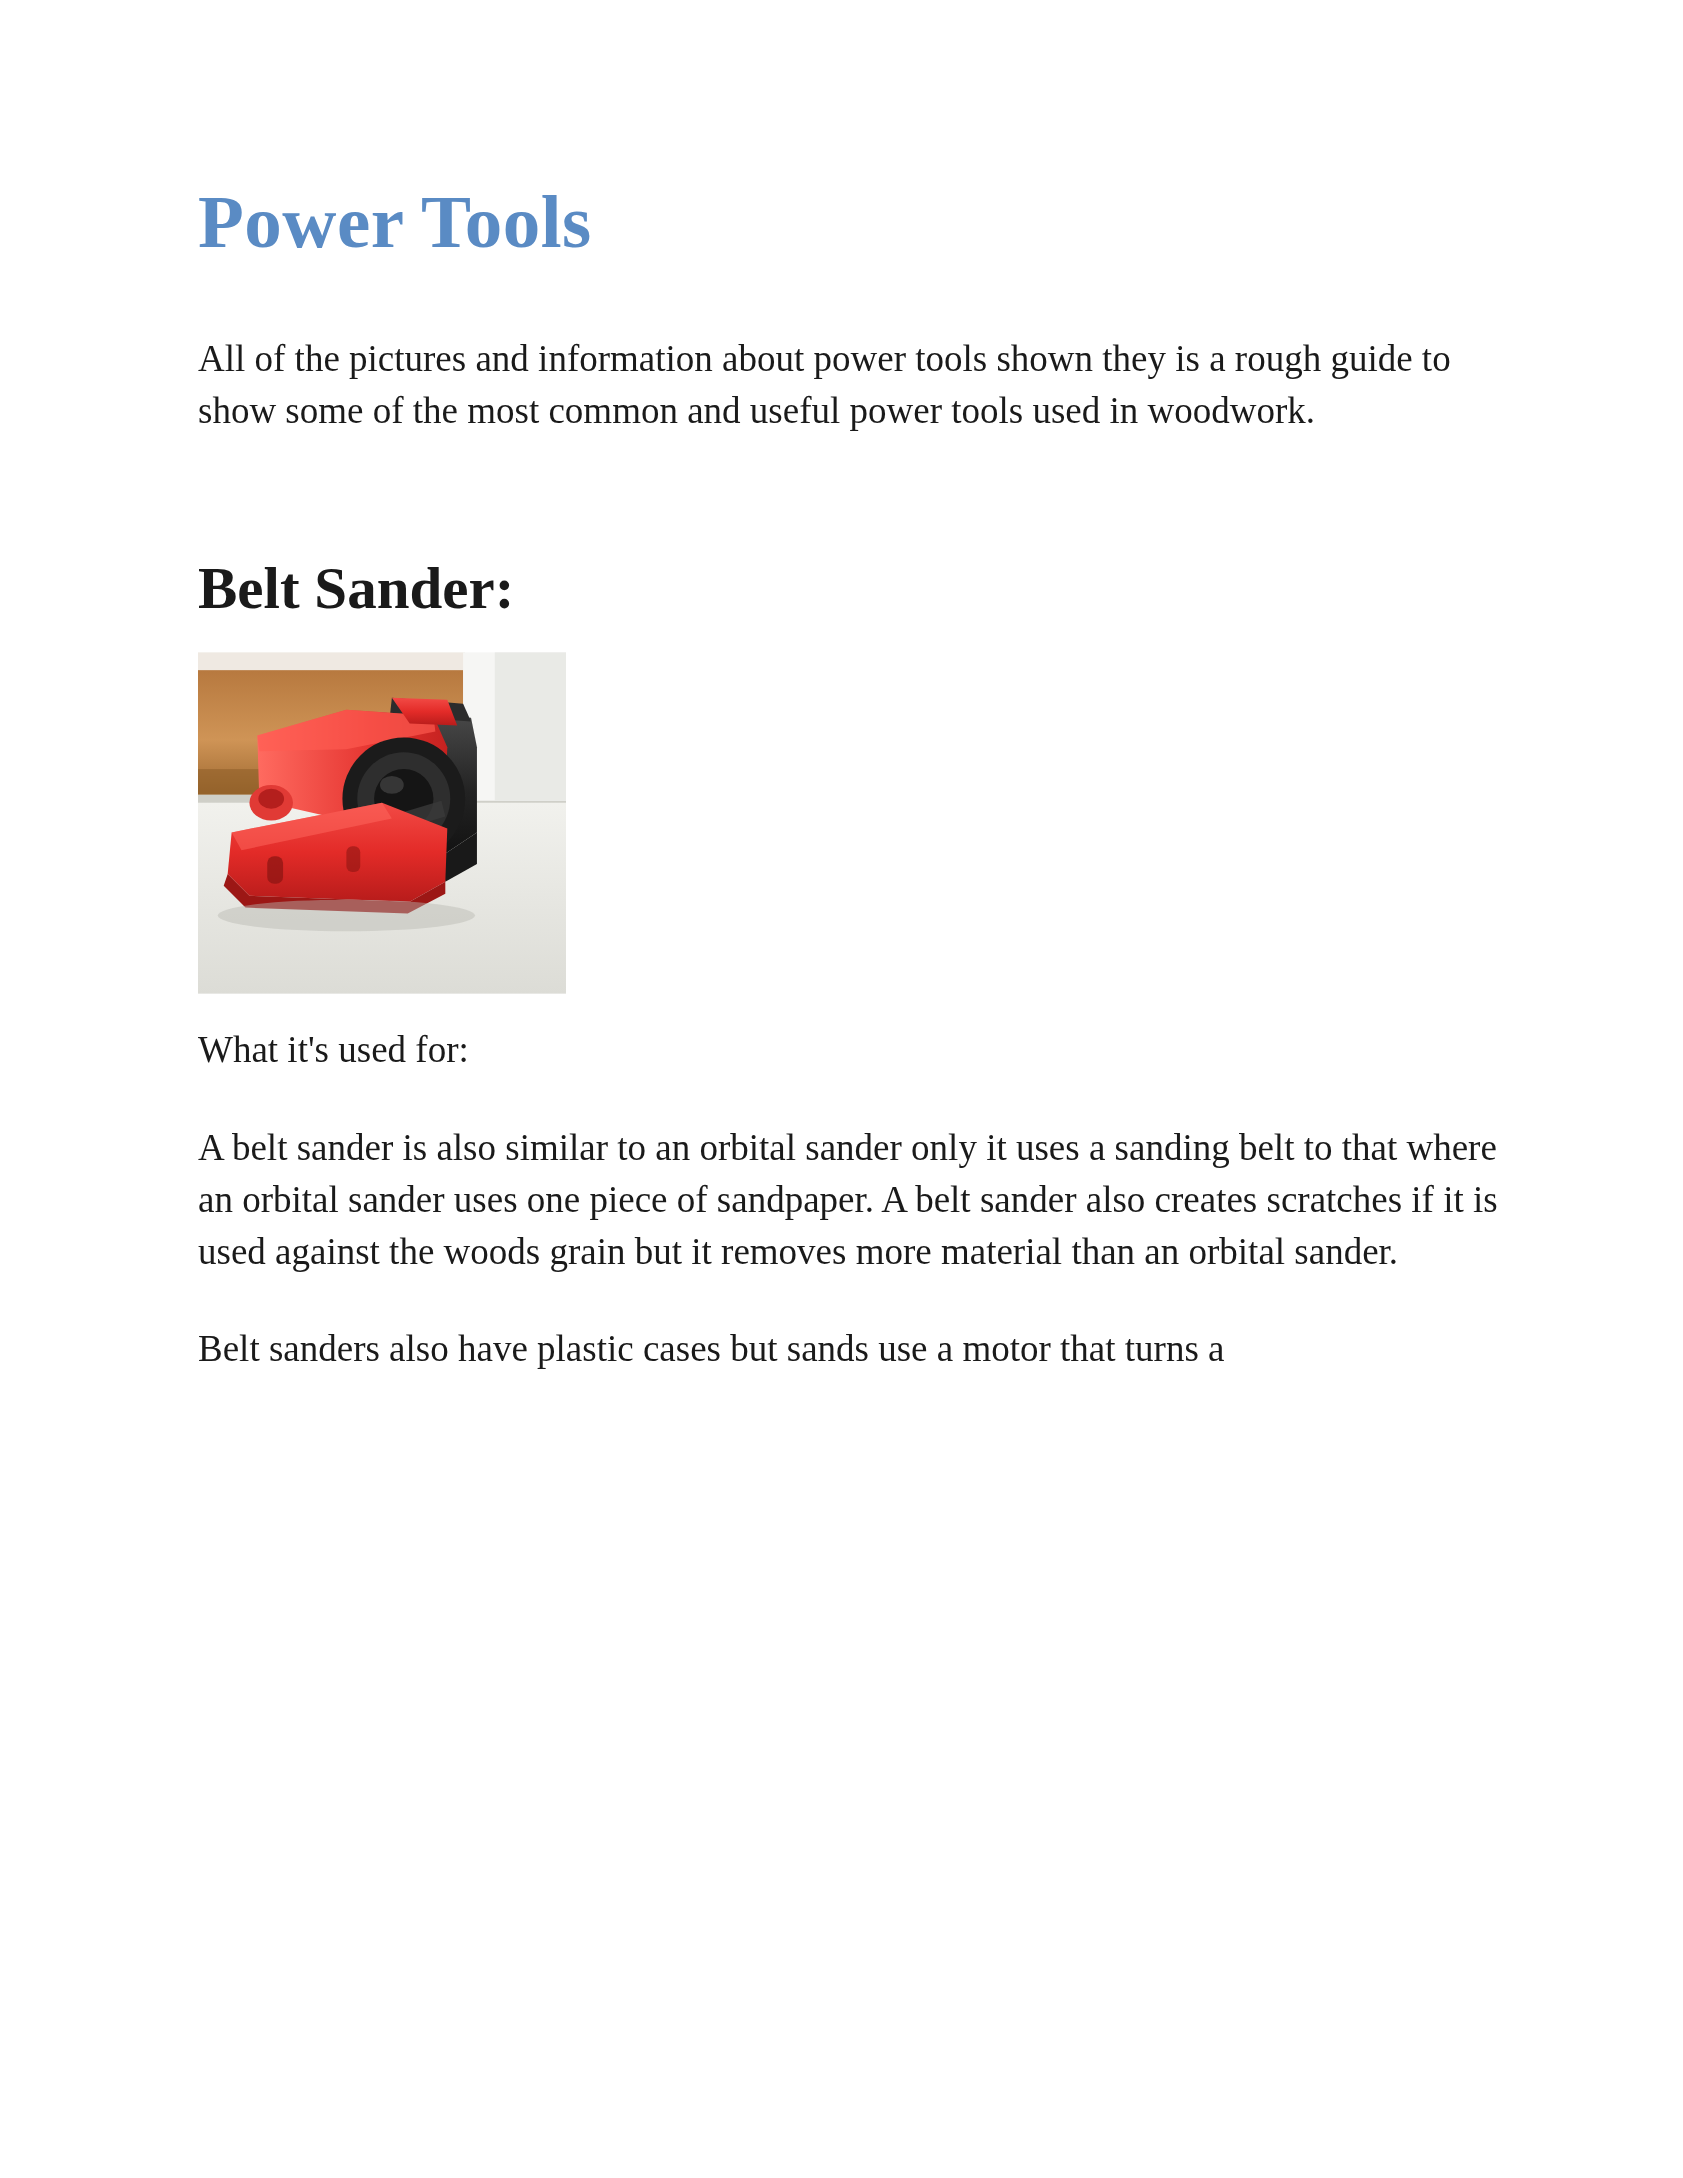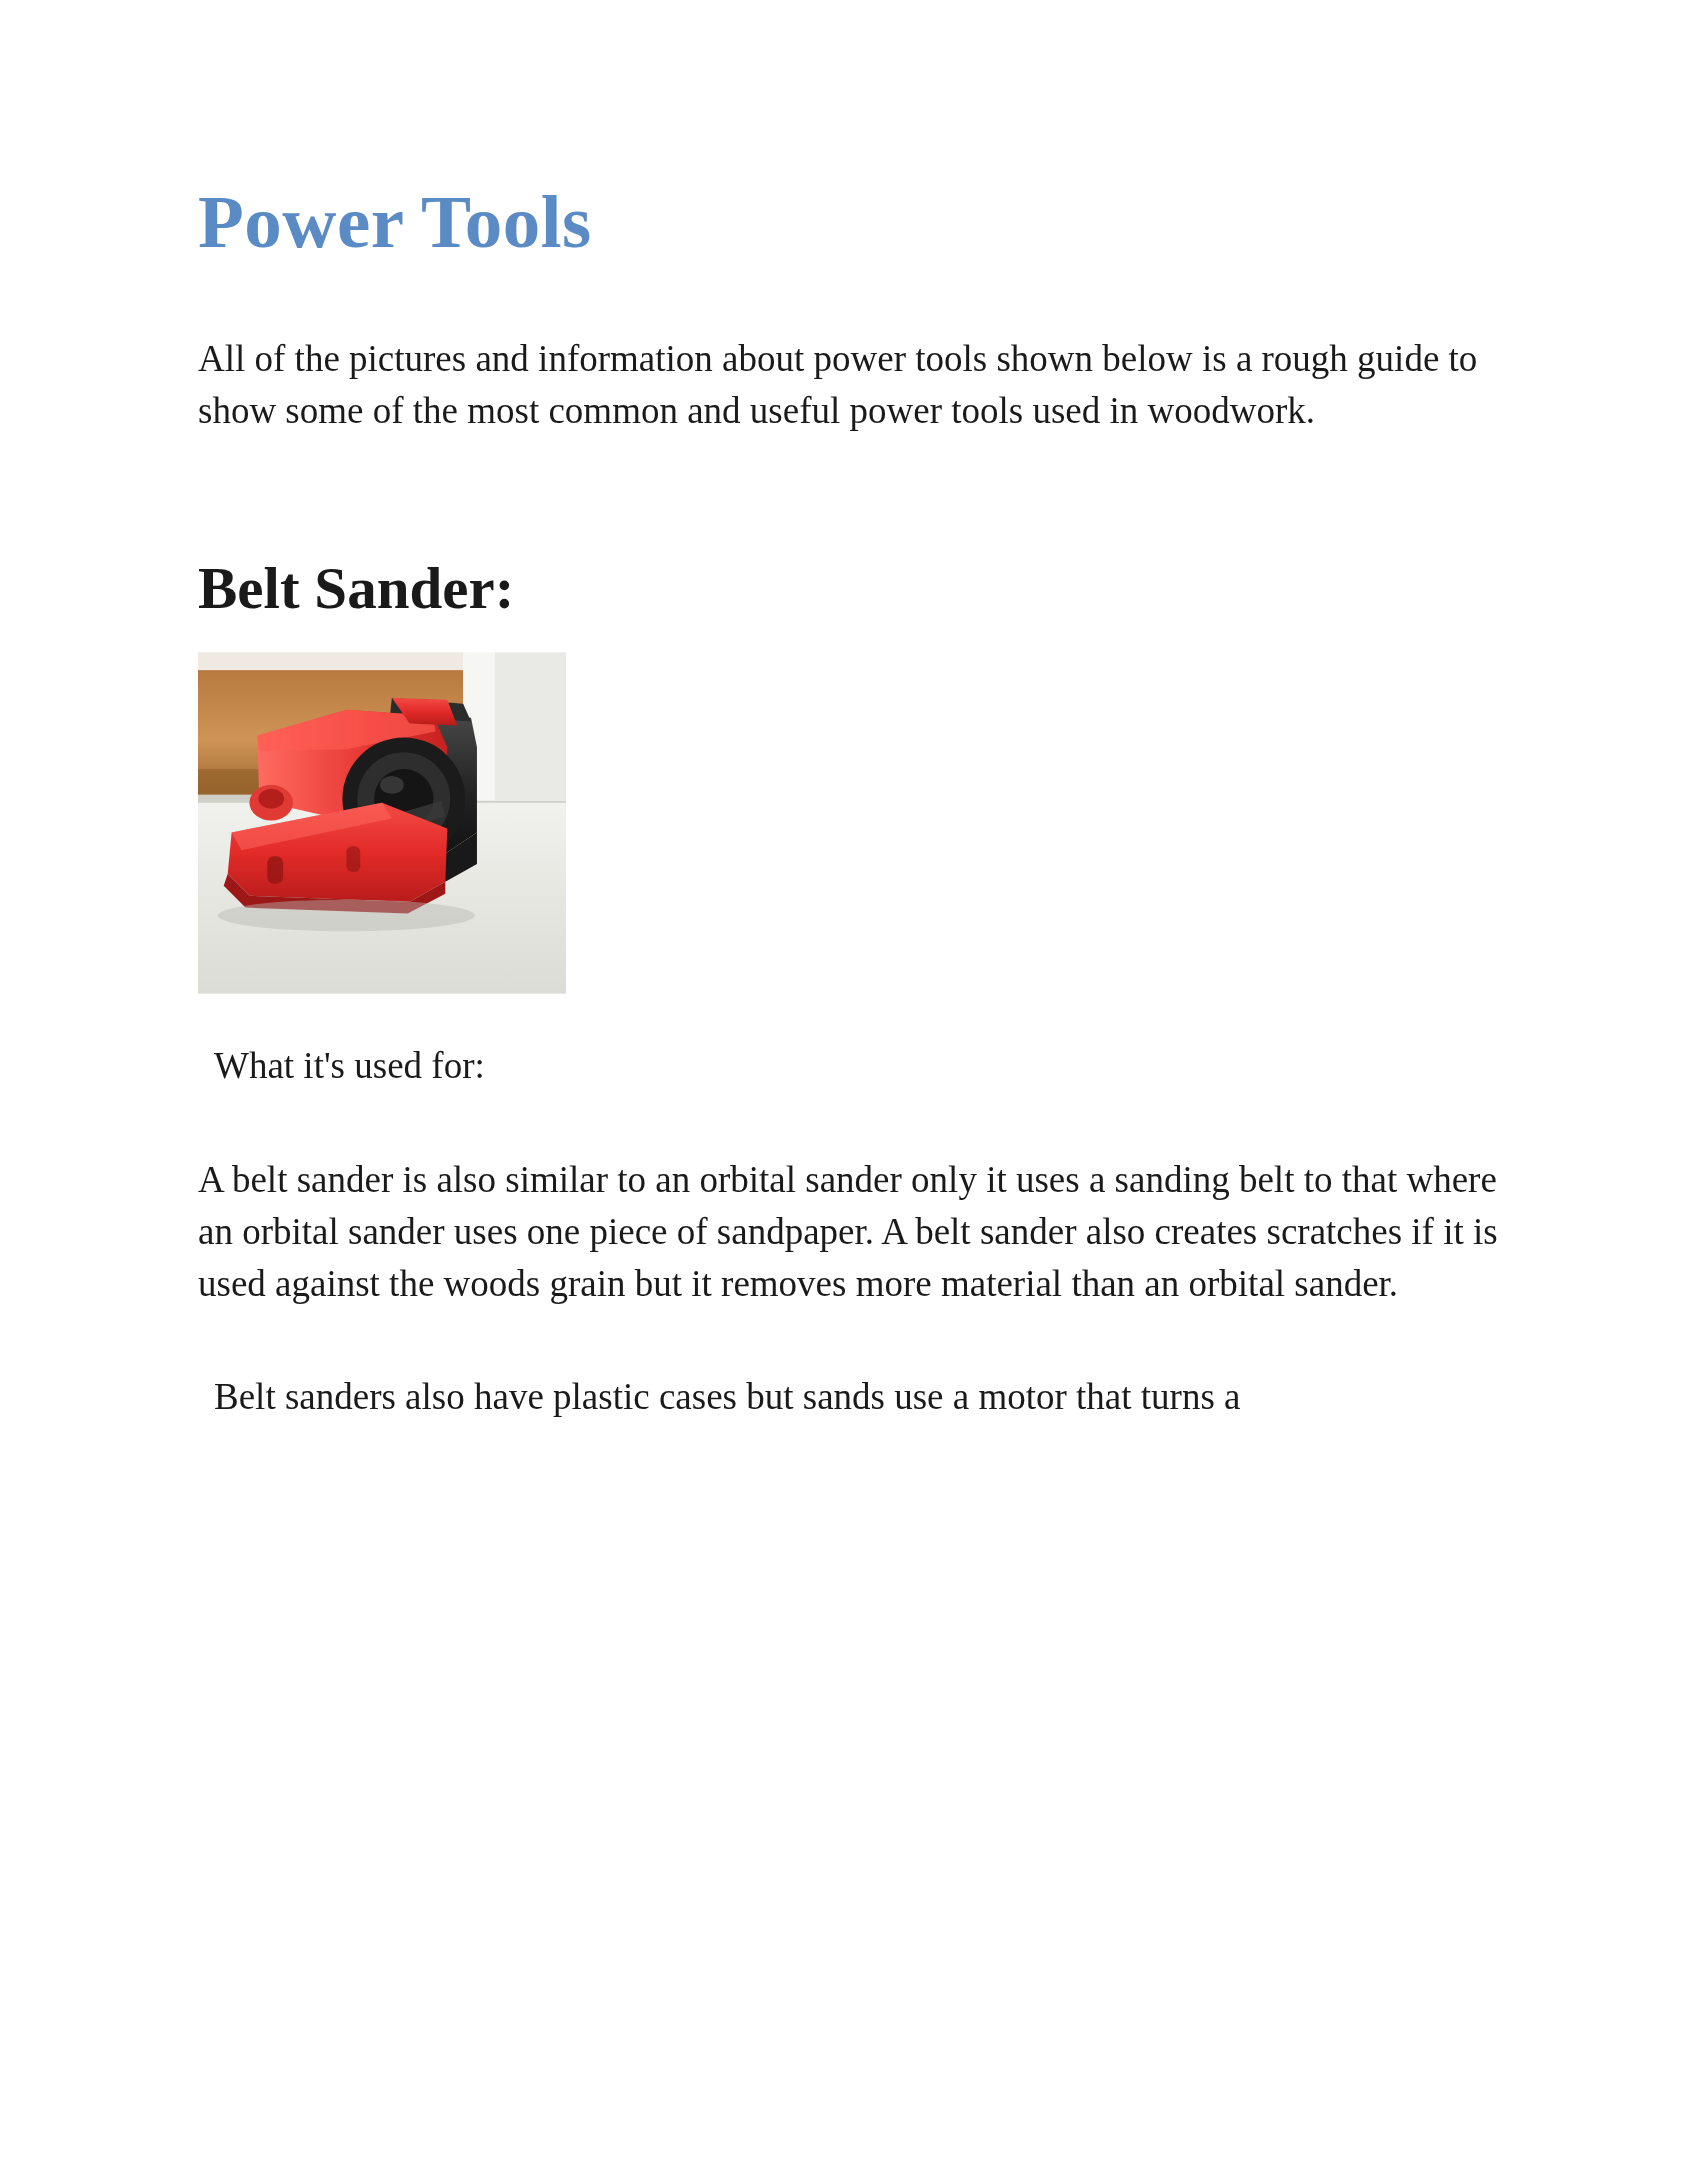--- a/index.html
+++ b/index.html
@@ -44,32 +44,32 @@
   }
   .figure {
     margin: 28px 0 0 0;
     width: 368px;
     height: 342px;
     position: relative;
     overflow: hidden;
     background: #ffffff;
   }
   .photo-svg { display: block; }
-  .tight-block .para { margin: 16px; }
+  .tight-block .para { margin: 0; }
 </style>
 </head>
 <body>
 
 <div class="page">
 
   <h1 class="doc-title">Power Tools</h1>
 
   <div class="spacer-lg"></div>
 
-  <p class="para">All of the pictures and information about power tools shown below is a rough guide to show some of the most common and useful power tools used in woodwork.</p>
+  <p class="para">All of the pictures and information about power tools shown they is a rough guide to show some of the most common and useful power tools used in woodwork.</p>
 
   <div class="spacer-md"></div>
 
 
   <div class="spacer-lg"></div>
 
   <h2 class="section-heading">Belt Sander:</h2>
 
   <div class="figure">
     <svg class="photo-svg" width="368" height="342" viewBox="0 0 372 345">

